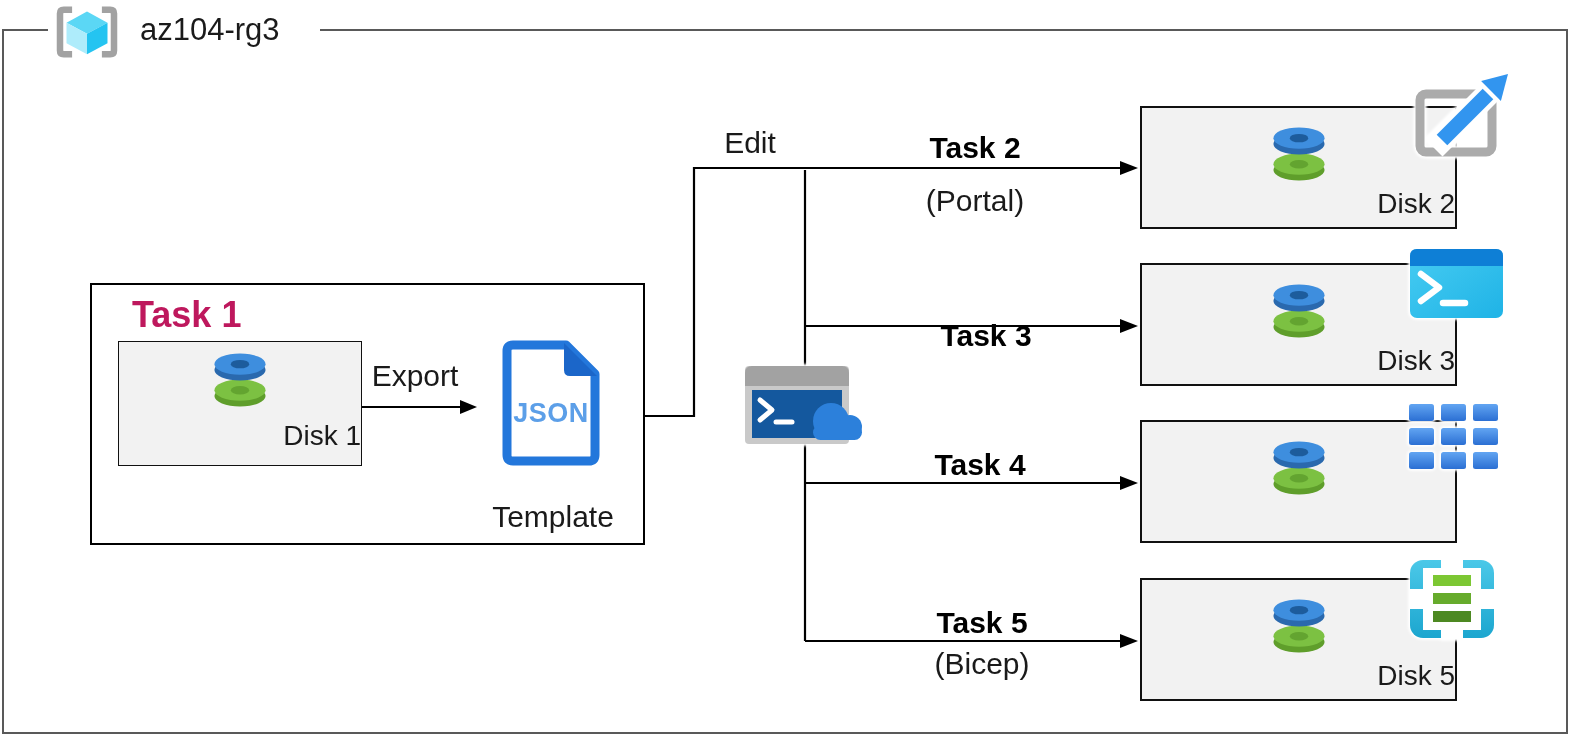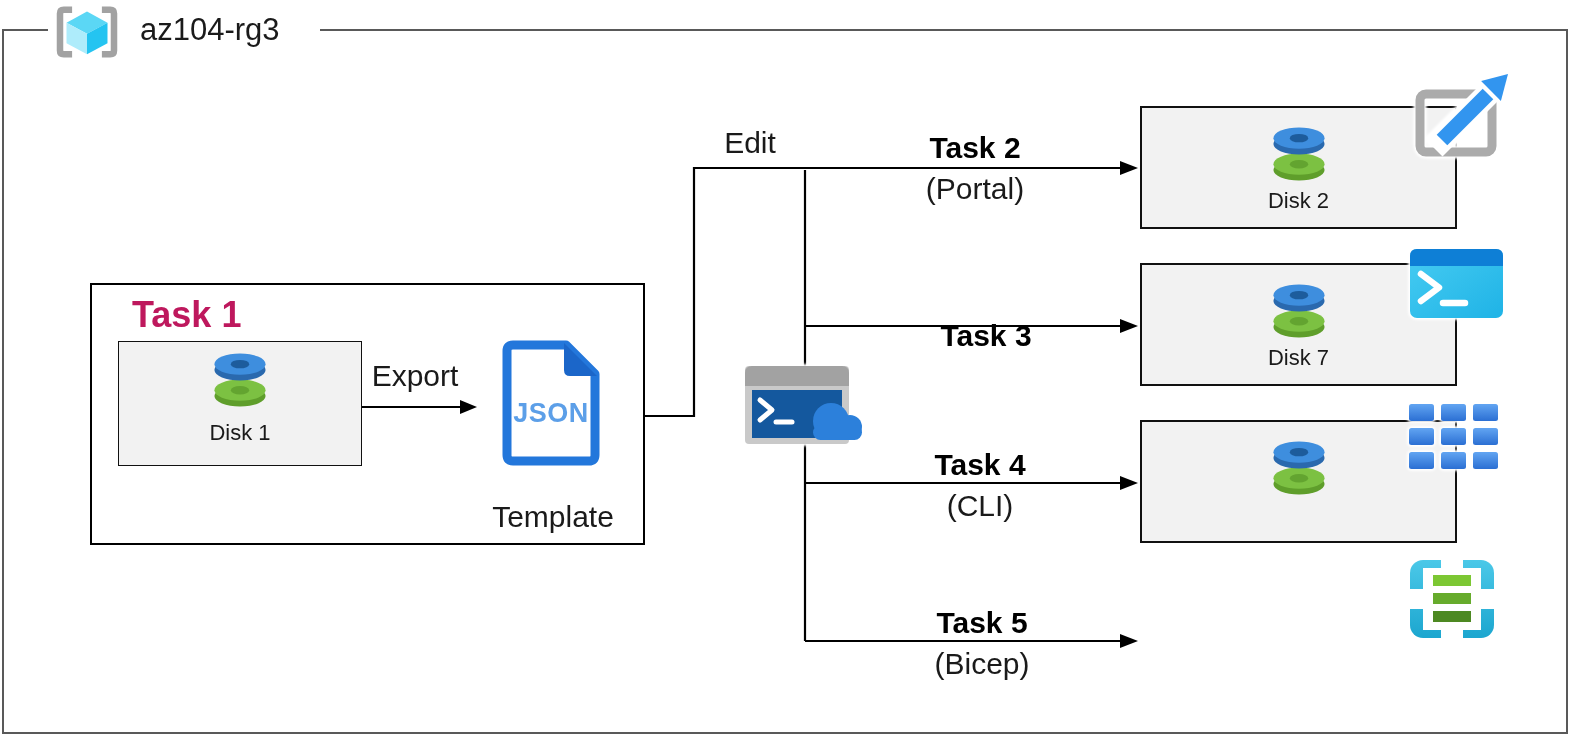--- a/index.html
+++ b/index.html
@@ -13,21 +13,21 @@
   }
   .frame-gap{position:absolute;left:48px;top:21px;width:272px;height:18px;background:#fff;}
   .rg-icon{position:absolute;left:53px;top:5px;}
   .rg-title{position:absolute;left:140px;top:12px;font-size:31px;white-space:nowrap;}
 
   .task1-box{position:absolute;left:90px;top:283px;width:555px;height:262px;border:2px solid #000;background:#fff;box-sizing:border-box;}
   .task1-title{position:absolute;left:132px;top:294px;font-size:36px;font-weight:bold;color:#be185d;white-space:nowrap;}
 
   .disk-box{position:absolute;background:#F2F2F2;border:2px solid #111;box-sizing:border-box;}
   .disk-box .disk-svg{position:absolute;left:50%;transform:translateX(-50%);}
-  .disk-box .disk-lbl{position:absolute;left:0;width:100%;text-align:center;font-size:22px;}
+  .disk-box .disk-lbl{position:absolute;left:0;width:100%;text-align:right;font-size:28px;}
 
   .disk1{left:118px;top:341px;width:244px;height:125px;border-width:1.5px;}
   .disk1 .disk-svg{top:8px;}
   .disk1 .disk-lbl{top:78px;}
   .dbox{left:1140px;width:317px;height:123px;}
   .dbox .disk-svg{top:16px;}
   .dbox .disk-lbl{top:80px;}
   .dbox-0{top:106px;} .dbox-1{top:263px;} .dbox-2{top:420px;} .dbox-3{top:578px;}
 
   .lbl{position:absolute;text-align:center;font-size:30px;line-height:1.12;white-space:nowrap;}
@@ -118,46 +118,51 @@
       <path d="M13,15 Q13,9 19,9 H72 L101,38 V119 Q101,125 95,125 H19 Q13,125 13,119 Z" fill="#fff" stroke="#2377DB" stroke-width="9" stroke-linejoin="round"></path>
       <path d="M70,7 L103,40 H76 Q70,40 70,34 Z" fill="#1B66C9"></path>
     </svg>
     <div class="json-text">JSON</div>
   </div>
   <div class="lbl" style="left:480px;top:488px;width:146px;margin-top:12px;">Template</div>
 
   <div class="lbl" style="left:716px;top:126px;width:68px;">Edit</div>
 
   <div class="lbl tlbl" style="left:875px;top:131px;width:200px;">Task 2</div>
-  <div class="lbl" style="left:875px;top:172px;width:200px;">(Portal)</div>
+  <div class="lbl" style="left:875px;top:184px;width:200px;">(Portal)</div>
 
   <div class="lbl tlbl" style="left:886px;top:291px;width:200px;margin-top:28px;">Task 3</div>
 
   <div class="lbl tlbl" style="left:880px;top:448px;width:200px;">Task 4</div>
-  <div class="lbl" style="left:880px;top:489px;width:200px;">(CLI)</div>
 
   <div class="lbl tlbl" style="left:882px;top:606px;width:200px;">Task 5</div>
   <div class="lbl" style="left:882px;top:647px;width:200px;">(Bicep)</div>
 
   <div class="disk-box dbox dbox-0">
     <svg class="disk-svg" width="54" height="62">
         <use href="#disk-icon"></use>
       </svg>
     <div class="disk-lbl">Disk 2</div>
   </div>
   <div class="disk-box dbox dbox-1">
     <svg class="disk-svg" width="54" height="62">
         <use href="#disk-icon"></use>
       </svg>
-    <div class="disk-lbl">Disk 7</div>
+    <div class="disk-lbl">Disk 3</div>
   </div>
   <div class="disk-box dbox dbox-2">
     <svg class="disk-svg" width="54" height="62">
         <use href="#disk-icon"></use>
       </svg>
+  </div>
+  <div class="disk-box dbox dbox-3">
+    <svg class="disk-svg" width="54" height="62">
+        <use href="#disk-icon"></use>
+      </svg>
+    <div class="disk-lbl">Disk 5</div>
   </div>
 
   <svg class="corner-icon halo" style="left:745px;top:364px;" width="124" height="84" viewBox="0 0 124 84">
     <rect x="0" y="2" width="104" height="78" rx="4" fill="#C9C9C9"></rect>
     <path d="M0,9 Q0,2 7,2 H97 Q104,2 104,9 V22 H0 Z" fill="#A2A2A2"></path>
     <rect x="7" y="26" width="90" height="48" fill="#14589E"></rect>
     <path d="M15,36 L27,46 L15,56" fill="none" stroke="#fff" stroke-width="5" stroke-linecap="round" stroke-linejoin="round"></path>
     <line x1="31" y1="58" x2="47" y2="58" stroke="#fff" stroke-width="5" stroke-linecap="round"></line>
     <g fill="#2C80DB">
       <circle cx="86" cy="57" r="18"></circle>

